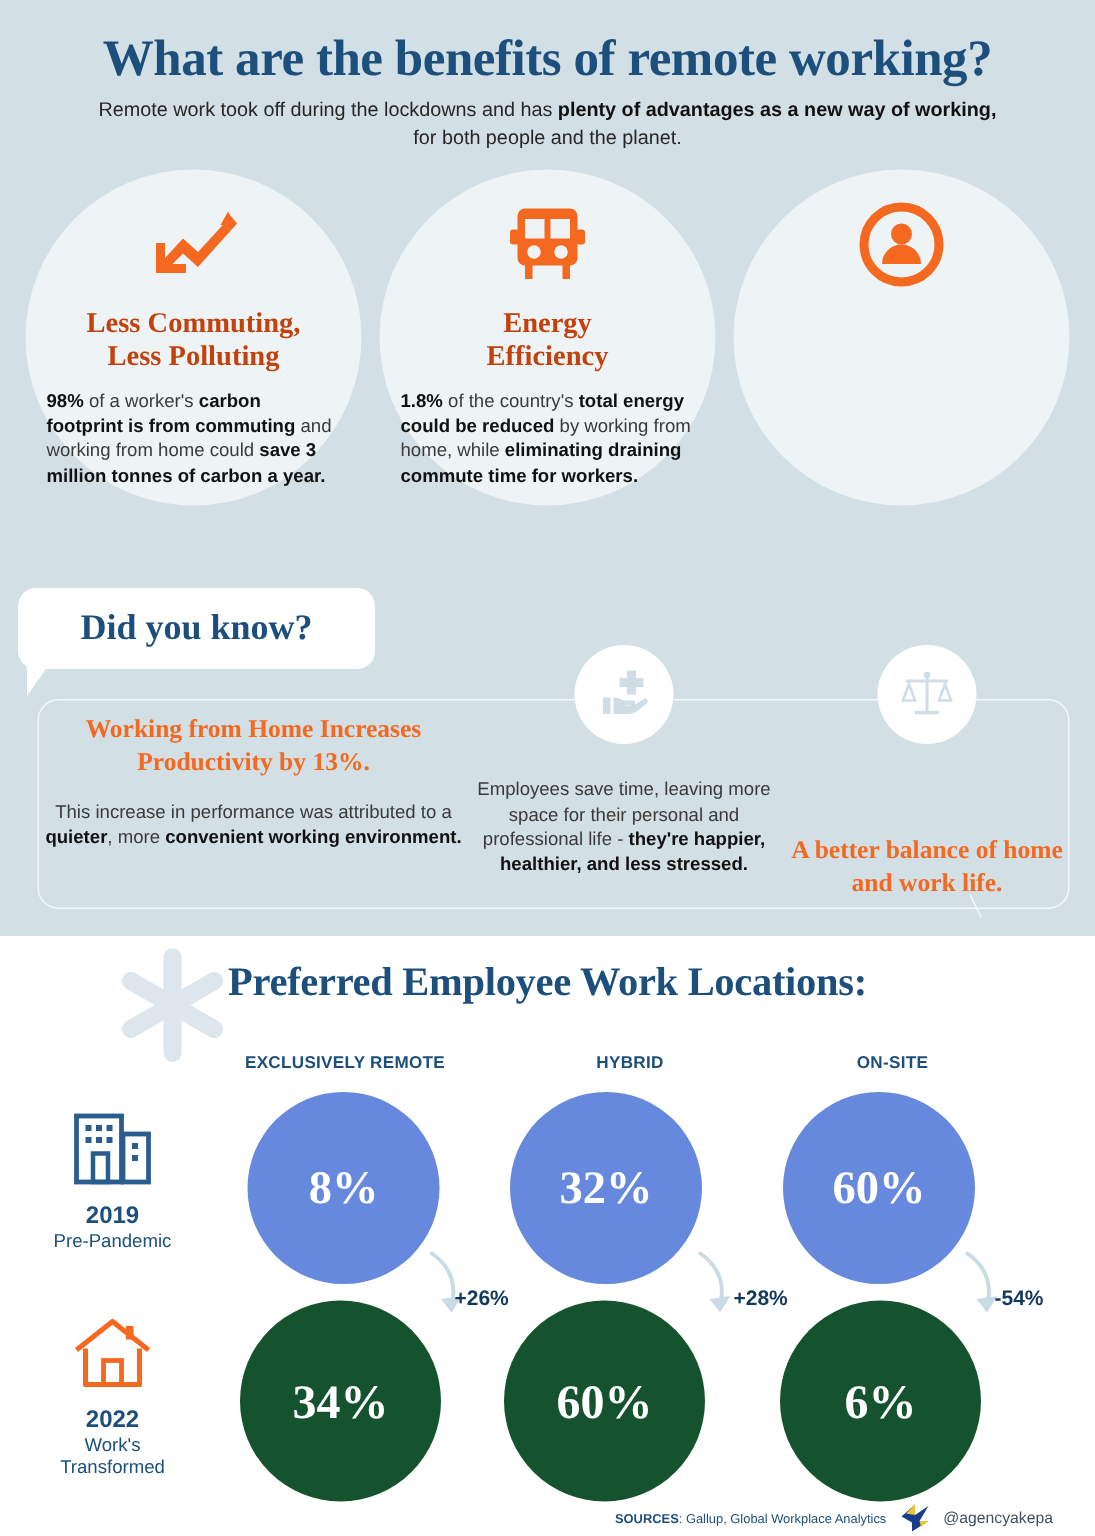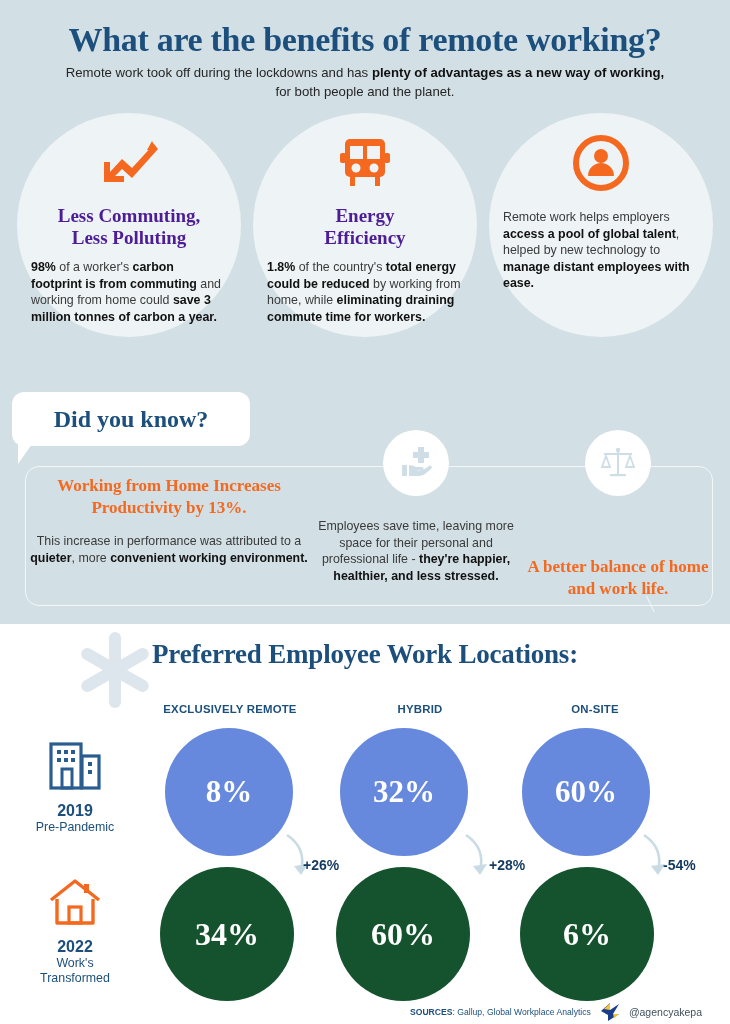--- a/index.html
+++ b/index.html
@@ -55,21 +55,21 @@
   .ficon {
     height: 72px; display: flex; align-items: center; justify-content: center;
     margin-top: 14px;
   }
   .fhead {
     font-family: "Liberation Serif", serif;
     font-weight: bold;
     font-size: 19px;
     line-height: 22px;
     text-align: center;
-    color: #4c1d95;
+    color: #c2410c;
     margin-top: 6px;
   }
   .fbody {
     font-size: 12.4px;
     line-height: 16.6px;
     color: #3a3a3a;
     margin-top: 10px;
     padding: 0 14px;
   }
   .fbody b { color: #111; font-weight: bold; }
@@ -284,21 +284,20 @@
   </div>
 
   <div class="fcol fcol3">
     <div class="ficon">
       <svg width="58" height="58" viewBox="0 0 58 58">
         <circle cx="29" cy="29" r="25" fill="none" stroke="#f4691f" stroke-width="6"></circle>
         <circle cx="29" cy="22" r="7" fill="#f4691f"></circle>
         <path d="M16 42 a13 13 0 0 1 26 0 Z" fill="#f4691f"></path>
       </svg>
     </div>
-    <div class="fbody">Remote work helps employers <b>access a pool of global talent</b>, helped by new technology to <b>manage distant employees with ease.</b></div>
   </div>
 
   <div class="bubble">
     <span class="bubble-txt">Did you know?</span>
   </div>
   <div class="bubble-tail"></div>
 
   <div class="dyk-panel"></div>
   <div class="dyk-notch"></div>
 

